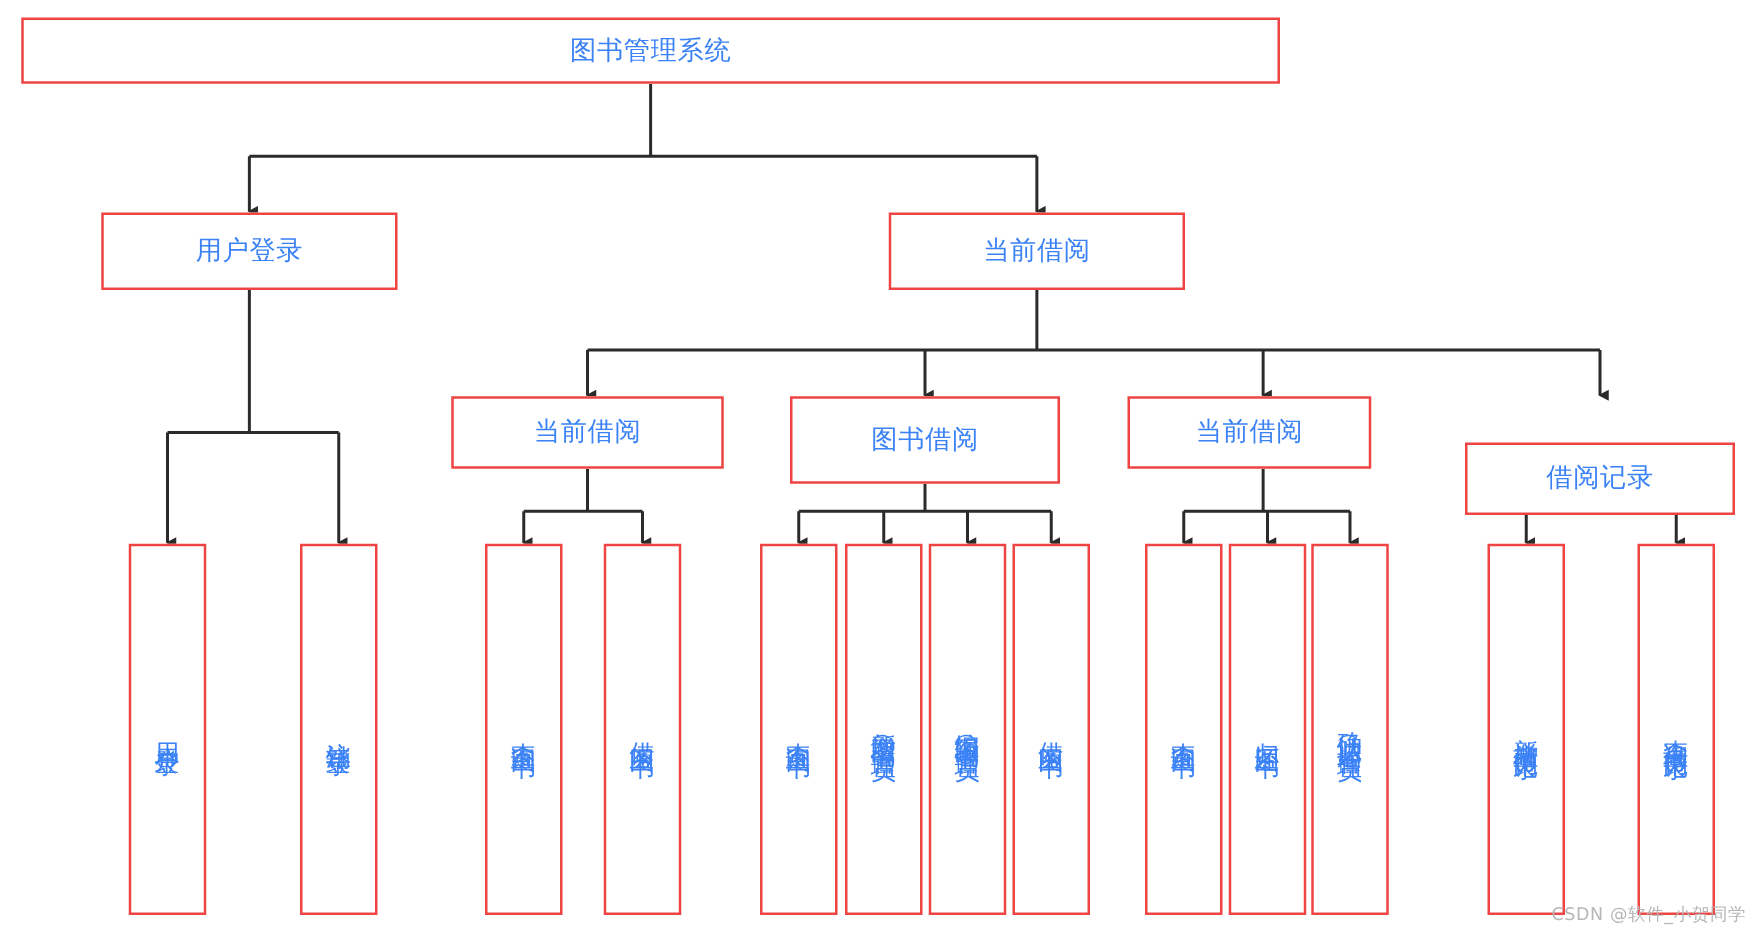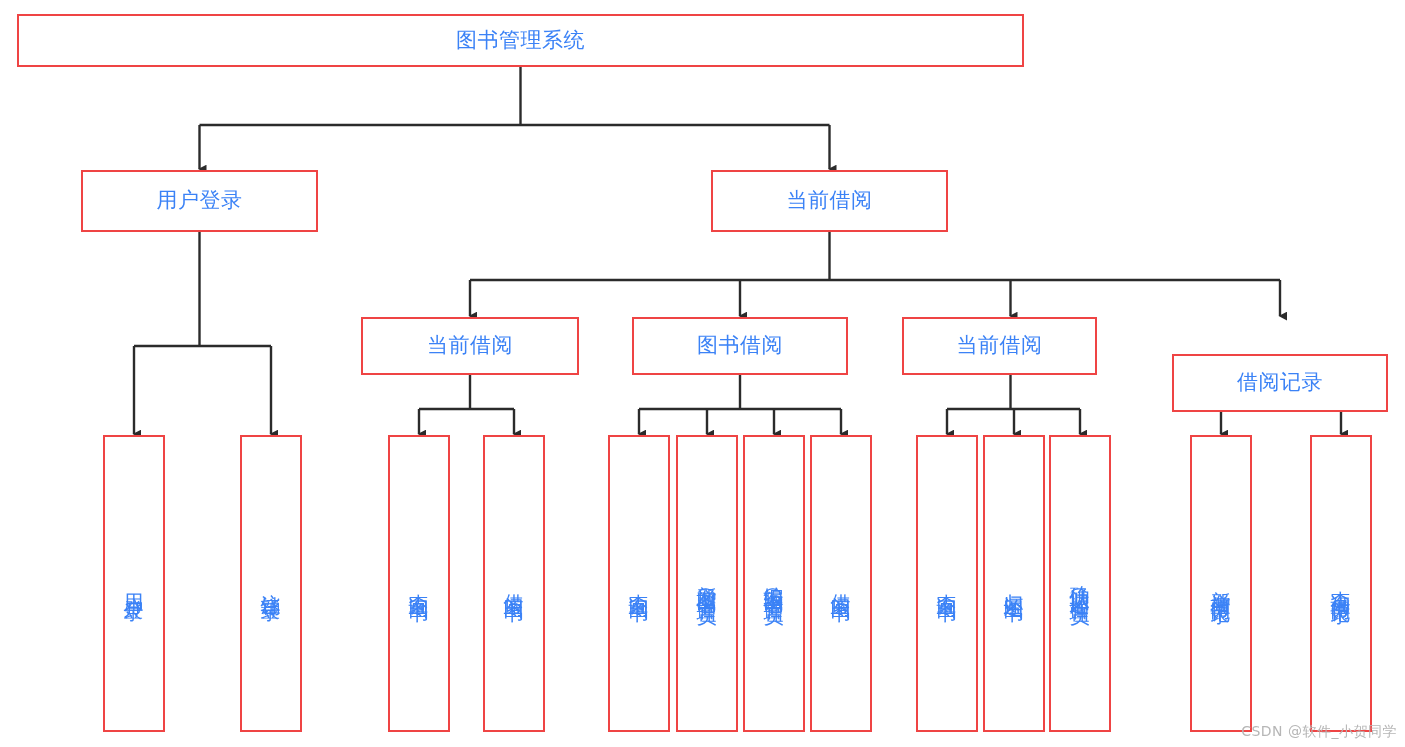--- a/index.html
+++ b/index.html
@@ -123,21 +123,21 @@
       </div>
       <div class="node h" style="left: 81px; top: 170px; width: 237px; height: 62px;">
         <span class="label">用户登录</span>
       </div>
       <div class="node h" style="left: 711px; top: 170px; width: 237px; height: 62px;">
         <span class="label">当前借阅</span>
       </div>
       <div class="node h" style="left: 361px; top: 317px; width: 218px; height: 58px;">
         <span class="label">当前借阅</span>
       </div>
-      <div class="node h" style="left: 632px; top: 317px; width: 216px; height: 58px;">
+      <div class="node h" style="left: 632px; top: 317px; width: 216px; height: 70px;">
         <span class="label">图书借阅</span>
       </div>
       <div class="node h" style="left: 902px; top: 317px; width: 195px; height: 58px;">
         <span class="label">当前借阅</span>
       </div>
       <div class="node h" style="left: 1172px; top: 317px; width: 216px; height: 58px; margin-top: 37px;">
         <span class="label">借阅记录</span>
       </div>
       <div class="node v" style="left: 103px; top: 435px; width: 62px; height: 297px;">
         <span class="label">用户登录</span>

